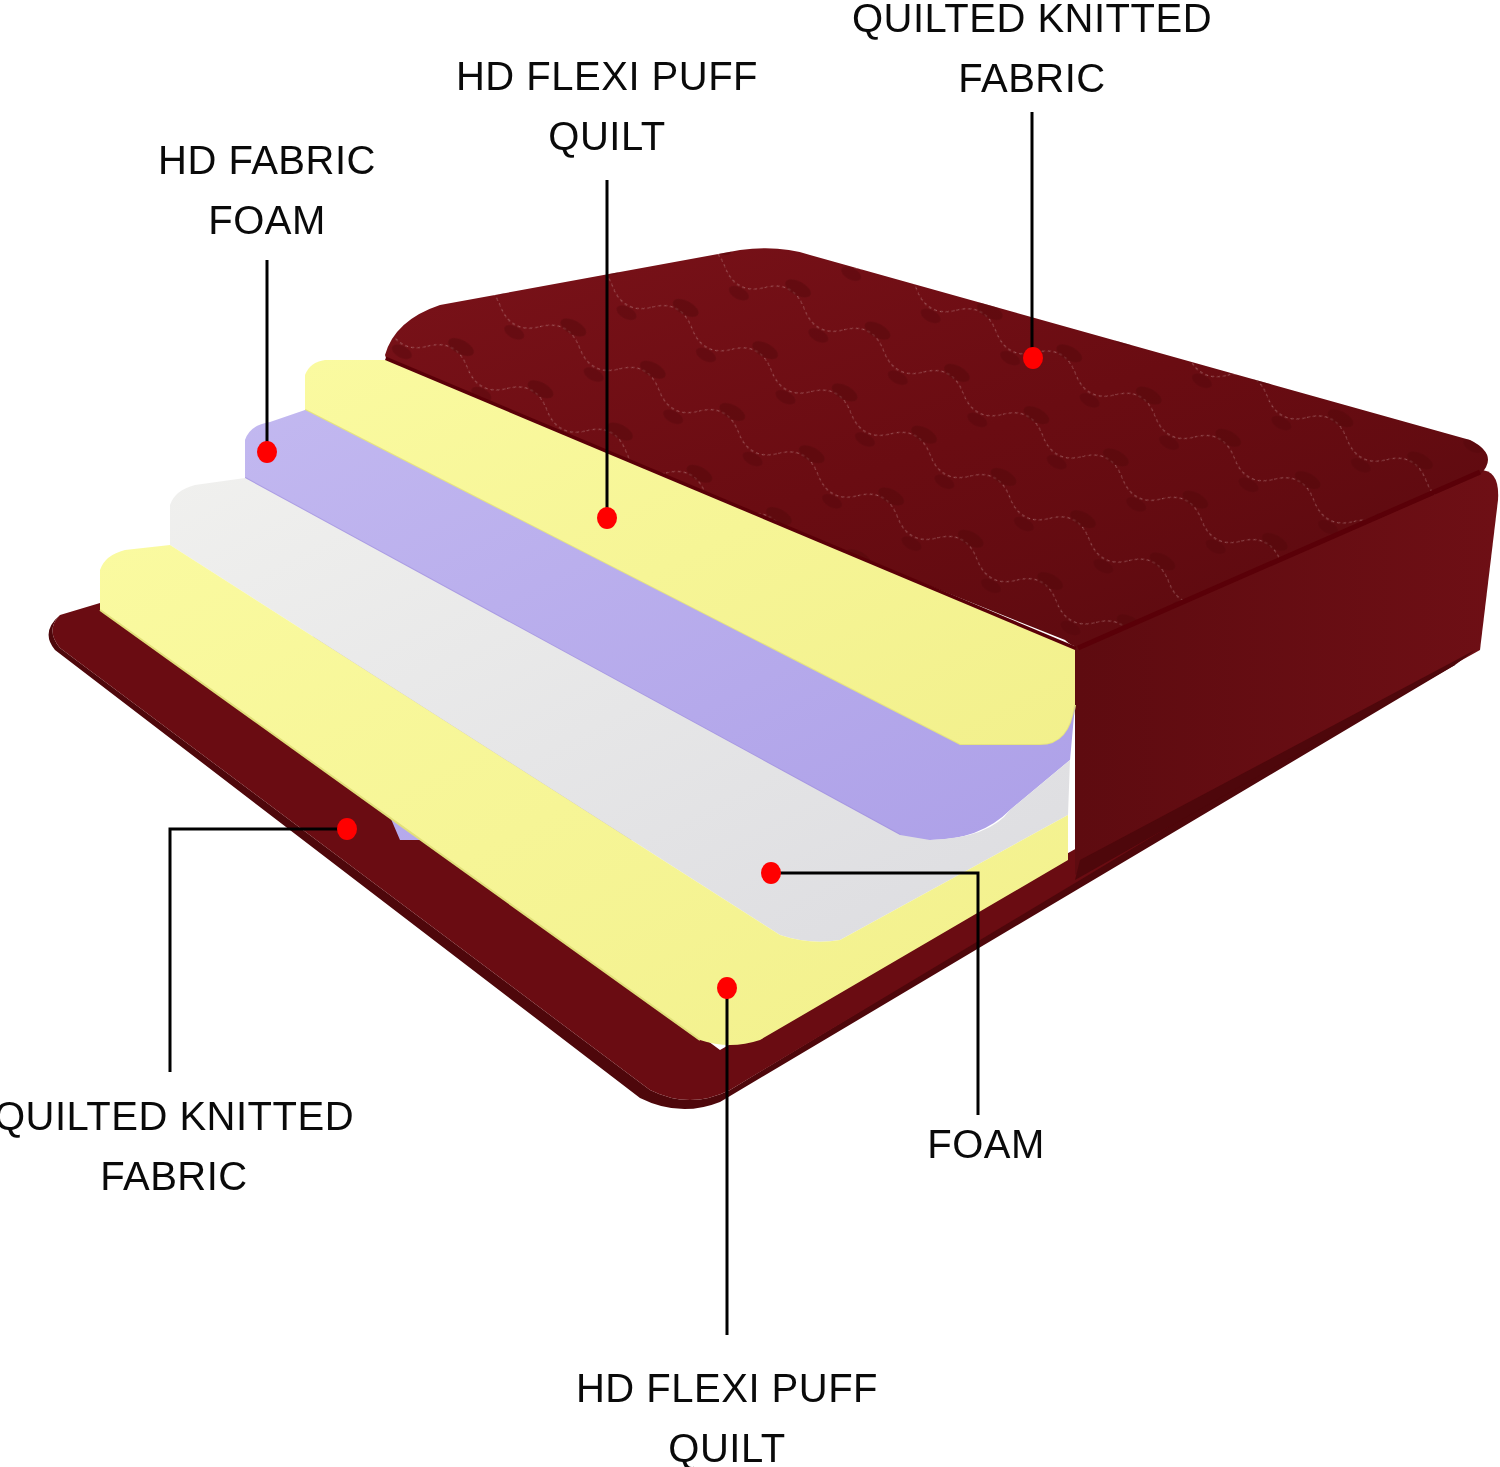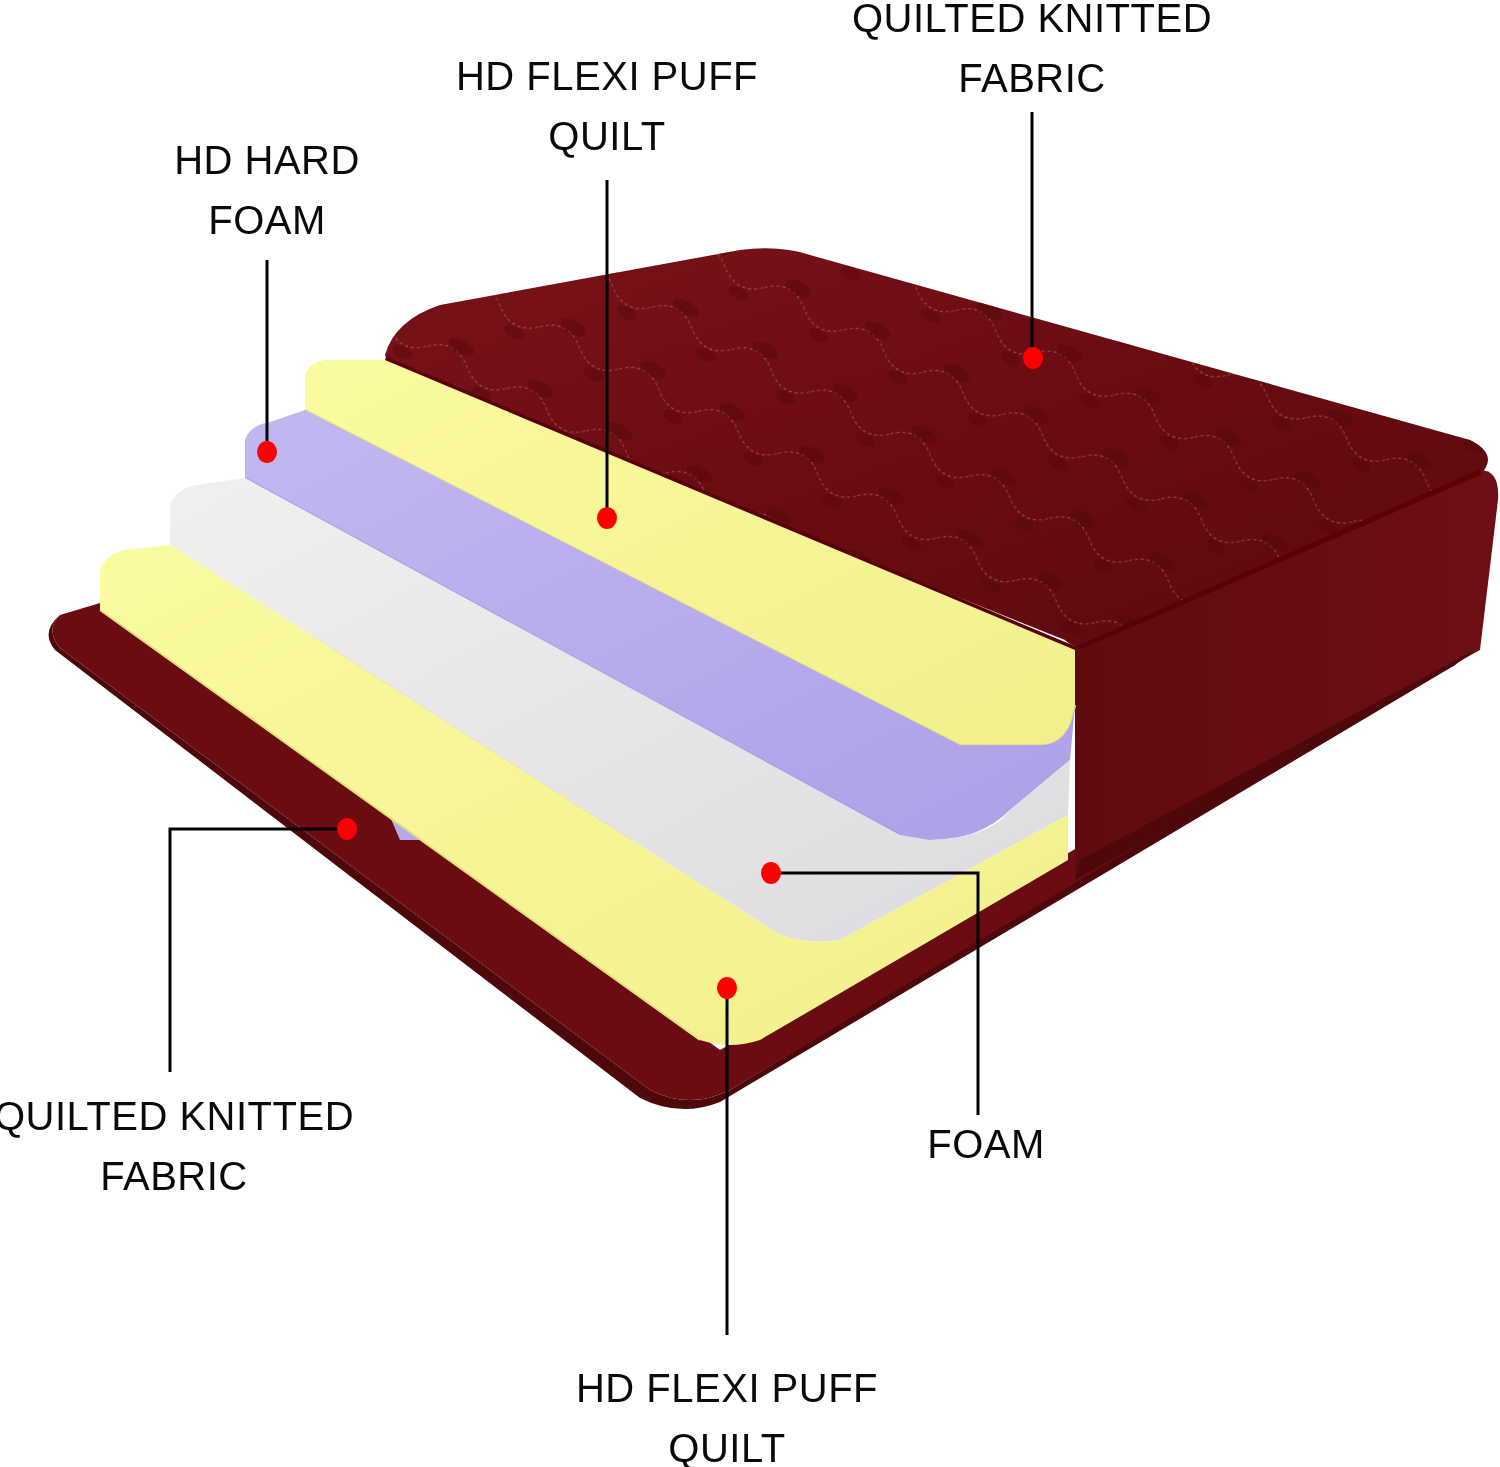--- a/index.html
+++ b/index.html
@@ -88,21 +88,21 @@
 
   <div class="label" style="left:832px; top:-12px; width:400px;">
     <span>QUILTED KNITTED</span>
     <span>FABRIC</span>
   </div>
   <div class="label" style="left:437px; top:46px; width:340px;">
     <span>HD FLEXI PUFF</span>
     <span>QUILT</span>
   </div>
   <div class="label" style="left:157px; top:130px; width:220px;">
-    <span>HD HARD</span>
+    <span>HD FABRIC</span>
     <span>FOAM</span>
   </div>
   <div class="label" style="left:-26px; top:1086px; width:400px;">
     <span>QUILTED KNITTED</span>
     <span>FABRIC</span>
   </div>
   <div class="label" style="left:858px; top:1114px; width:256px;">
     <span>FOAM</span>
   </div>
   <div class="label" style="left:557px; top:1358px; width:340px;">

